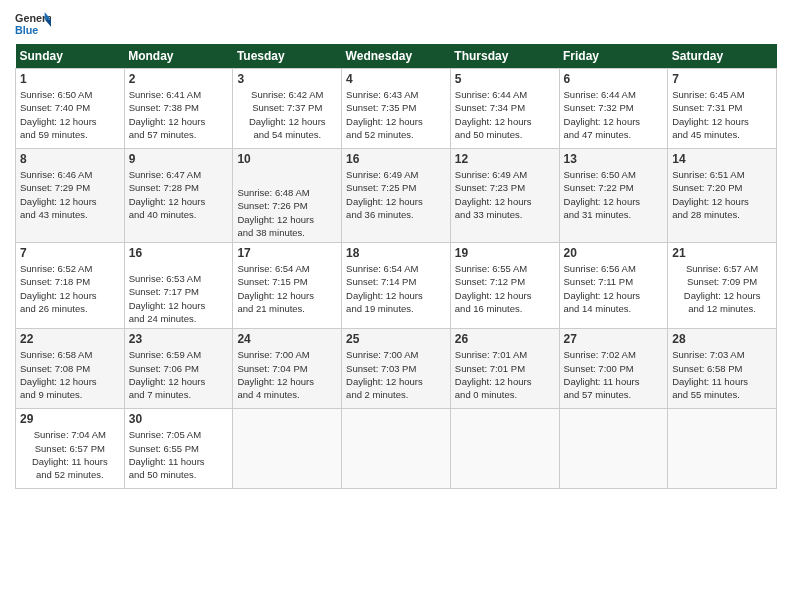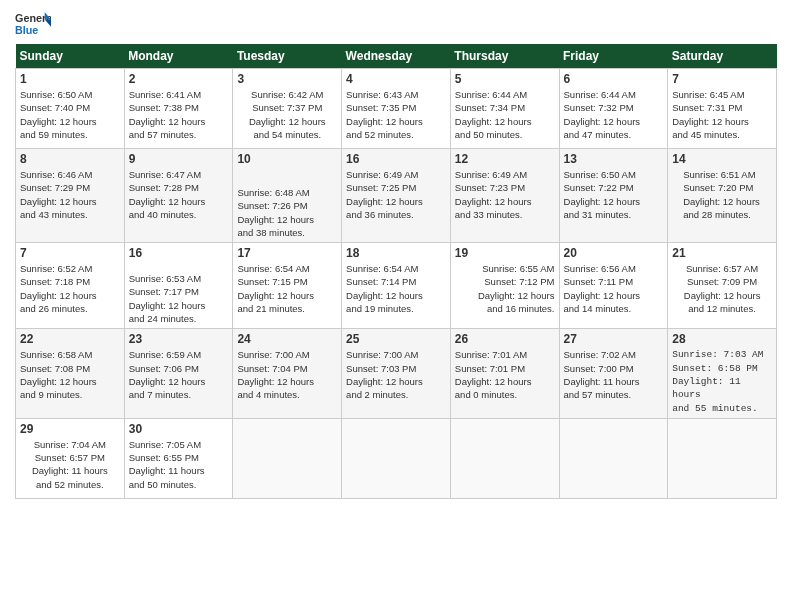--- a/index.html
+++ b/index.html
@@ -197,21 +197,21 @@
         </td>
         <td>
           <span class="day-num">13</span>
           <div class="day-detail" style="white-space: pre-line;">Sunrise: 6:50 AM
 Sunset: 7:22 PM
 Daylight: 12 hours
 and 31 minutes.</div>
         </td>
         <td>
           <span class="day-num">14</span>
-          <div class="day-detail" style="white-space: pre-line; margin-left: 11px;">Sunrise: 6:51 AM
+          <div class="day-detail" style="white-space: pre-line;">Sunrise: 6:51 AM
 Sunset: 7:20 PM
 Daylight: 12 hours
 and 28 minutes.</div>
         </td>
       </tr>
       <tr>
         <td>
           <span class="day-num">7</span>
           <div class="day-detail" style="white-space: pre-line;">Sunrise: 6:52 AM
 Sunset: 7:18 PM
@@ -234,21 +234,21 @@
         </td>
         <td>
           <span class="day-num">18</span>
           <div class="day-detail" style="white-space: pre-line;">Sunrise: 6:54 AM
 Sunset: 7:14 PM
 Daylight: 12 hours
 and 19 minutes.</div>
         </td>
         <td>
           <span class="day-num">19</span>
-          <div class="day-detail" style="white-space: pre-line; text-align: right;">Sunrise: 6:55 AM
+          <div class="day-detail" style="white-space: pre-line;">Sunrise: 6:55 AM
 Sunset: 7:12 PM
 Daylight: 12 hours
 and 16 minutes.</div>
         </td>
         <td>
           <span class="day-num">20</span>
           <div class="day-detail" style="white-space: pre-line;">Sunrise: 6:56 AM
 Sunset: 7:11 PM
 Daylight: 12 hours
 and 14 minutes.</div>
@@ -299,21 +299,21 @@
         </td>
         <td>
           <span class="day-num">27</span>
           <div class="day-detail" style="white-space: pre-line;">Sunrise: 7:02 AM
 Sunset: 7:00 PM
 Daylight: 11 hours
 and 57 minutes.</div>
         </td>
         <td>
           <span class="day-num">28</span>
-          <div class="day-detail" style="white-space: pre-line; font-family: Liberation Mono, monospace;">Sunrise: 7:03 AM
+          <div class="day-detail" style="white-space: pre-line;">Sunrise: 7:03 AM
 Sunset: 6:58 PM
 Daylight: 11 hours
 and 55 minutes.</div>
         </td>
       </tr>
       <tr>
         <td>
           <span class="day-num">29</span>
           <div class="day-detail" style="white-space: pre-line; text-align: center;">Sunrise: 7:04 AM
 Sunset: 6:57 PM

